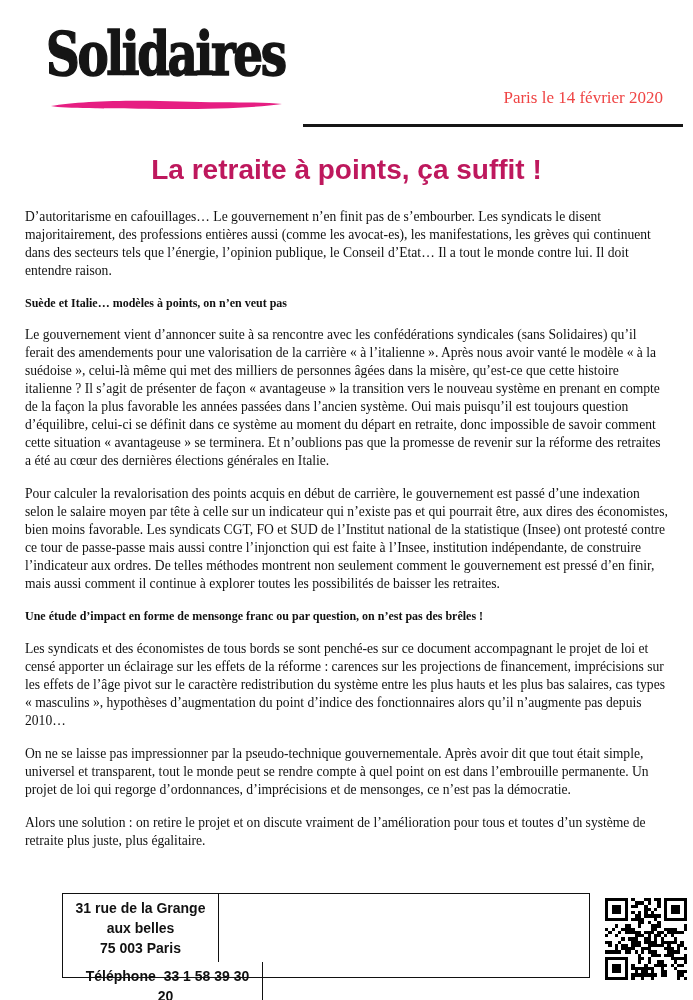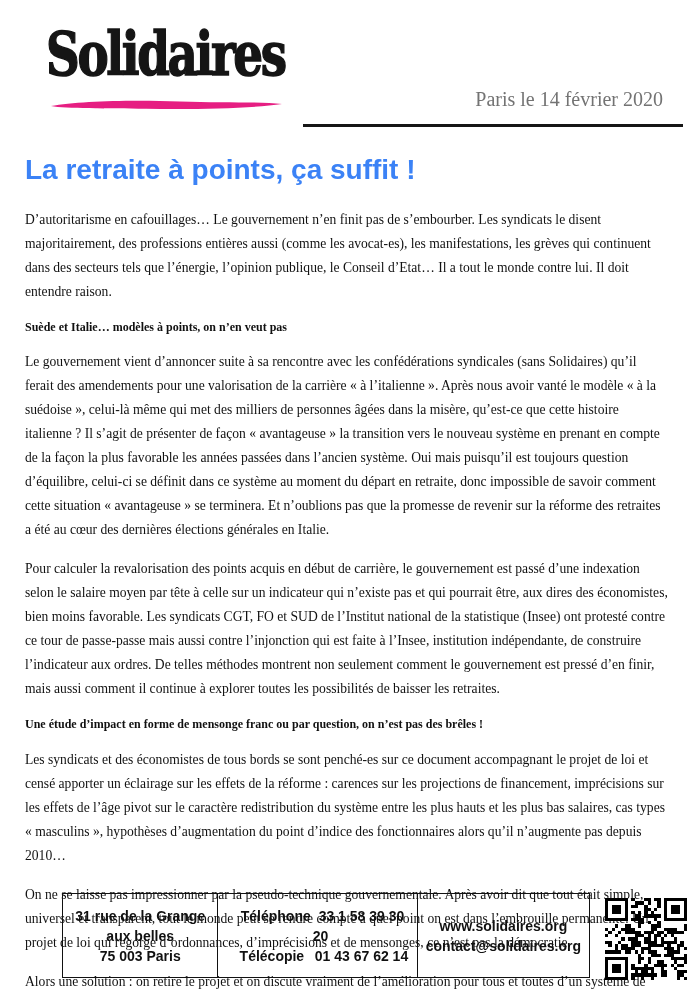--- a/index.html
+++ b/index.html
@@ -26,58 +26,60 @@
   }
   .union-block{
     position:absolute;left:216px;top:22px;
     font-family:"DejaVu Serif", serif;
     font-weight:bold;font-size:19px;line-height:15px;
     color:#151515;
   }
   .brush{position:absolute;left:48px;top:98px;}
   .header-date{
     position:absolute;top:88px;right:30px;
-    font-size:20px;color:#737373;
+    font-size:17px;color:#ef4444;
   }
   .header-rule{
     position:absolute;top:124px;left:303px;right:10px;
     height:2.5px;background:#161616;
   }
 
   
   .content{
     position:absolute;top:150px;left:25px;right:25px;
   }
   .doc-title{
     margin:0 0 18px 0;
+    text-align:center;
     font-family:"Liberation Sans", sans-serif;
     font-weight:bold;font-size:28px;line-height:40px;
-    color:#3b82f6;
+    color:#be185d;
   }
   .content p{
     margin:0 0 15px 0;
-    font-size:13.6px;line-height:24px;
+    font-size:13.6px;line-height:18px;
     text-align:left;
   }
   .content h2{
     margin:0 0 15px 0;
     font-size:12px;line-height:16.3px;
     font-weight:bold;
   }
   .content p.strong{font-weight:normal;}
 
   
   .footer-table{
     position:absolute;left:62px;bottom:22px;
     width:528px;height:85px;
     border:1.6px solid #111;
     display:flex;
     font-family:"Liberation Sans", sans-serif;
     font-weight:bold;font-size:14px;line-height:20px;
     box-sizing:border-box;
+    flex-direction:column;
   }
   .footer-cell{
     display:flex;flex-direction:column;justify-content:center;
     text-align:center;box-sizing:border-box;padding:4px 6px;
   }
   .footer-cell.address{width:156px;border-right:1.6px solid #111;}
   .footer-cell.phones{width:200px;border-right:1.6px solid #111;text-align:center;padding-left:12px;justify-content:center;}
   .footer-cell.contact{width:172px;}
   .phone-line .lbl{display:inline-block;min-width:78px;}
   .qr{position:absolute;right:6px;bottom:20px;width:82px;height:82px;}

